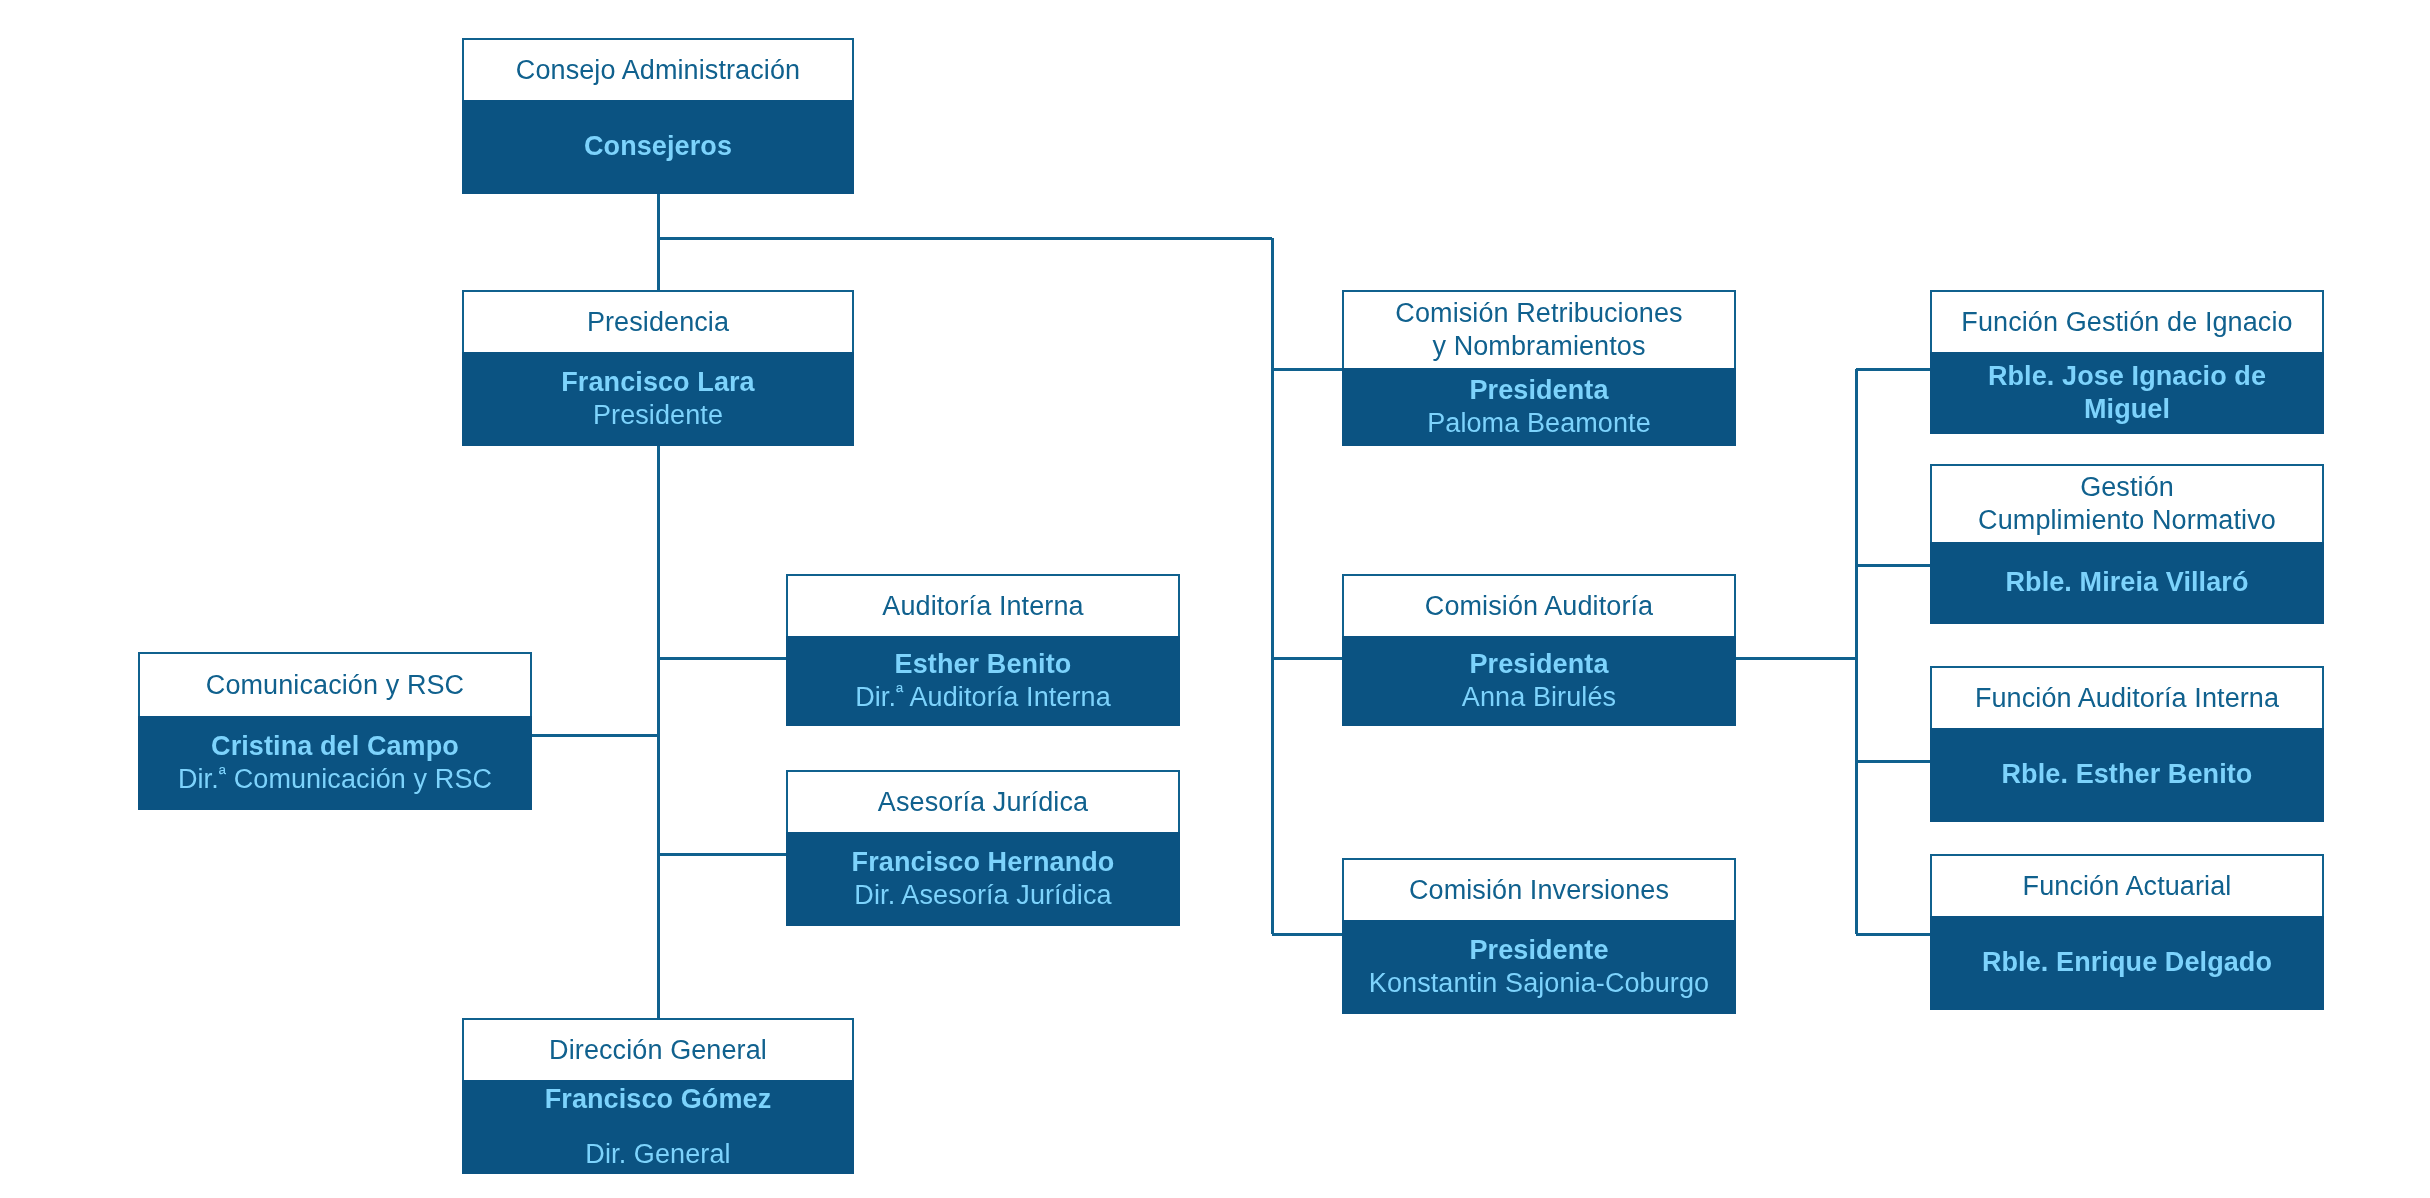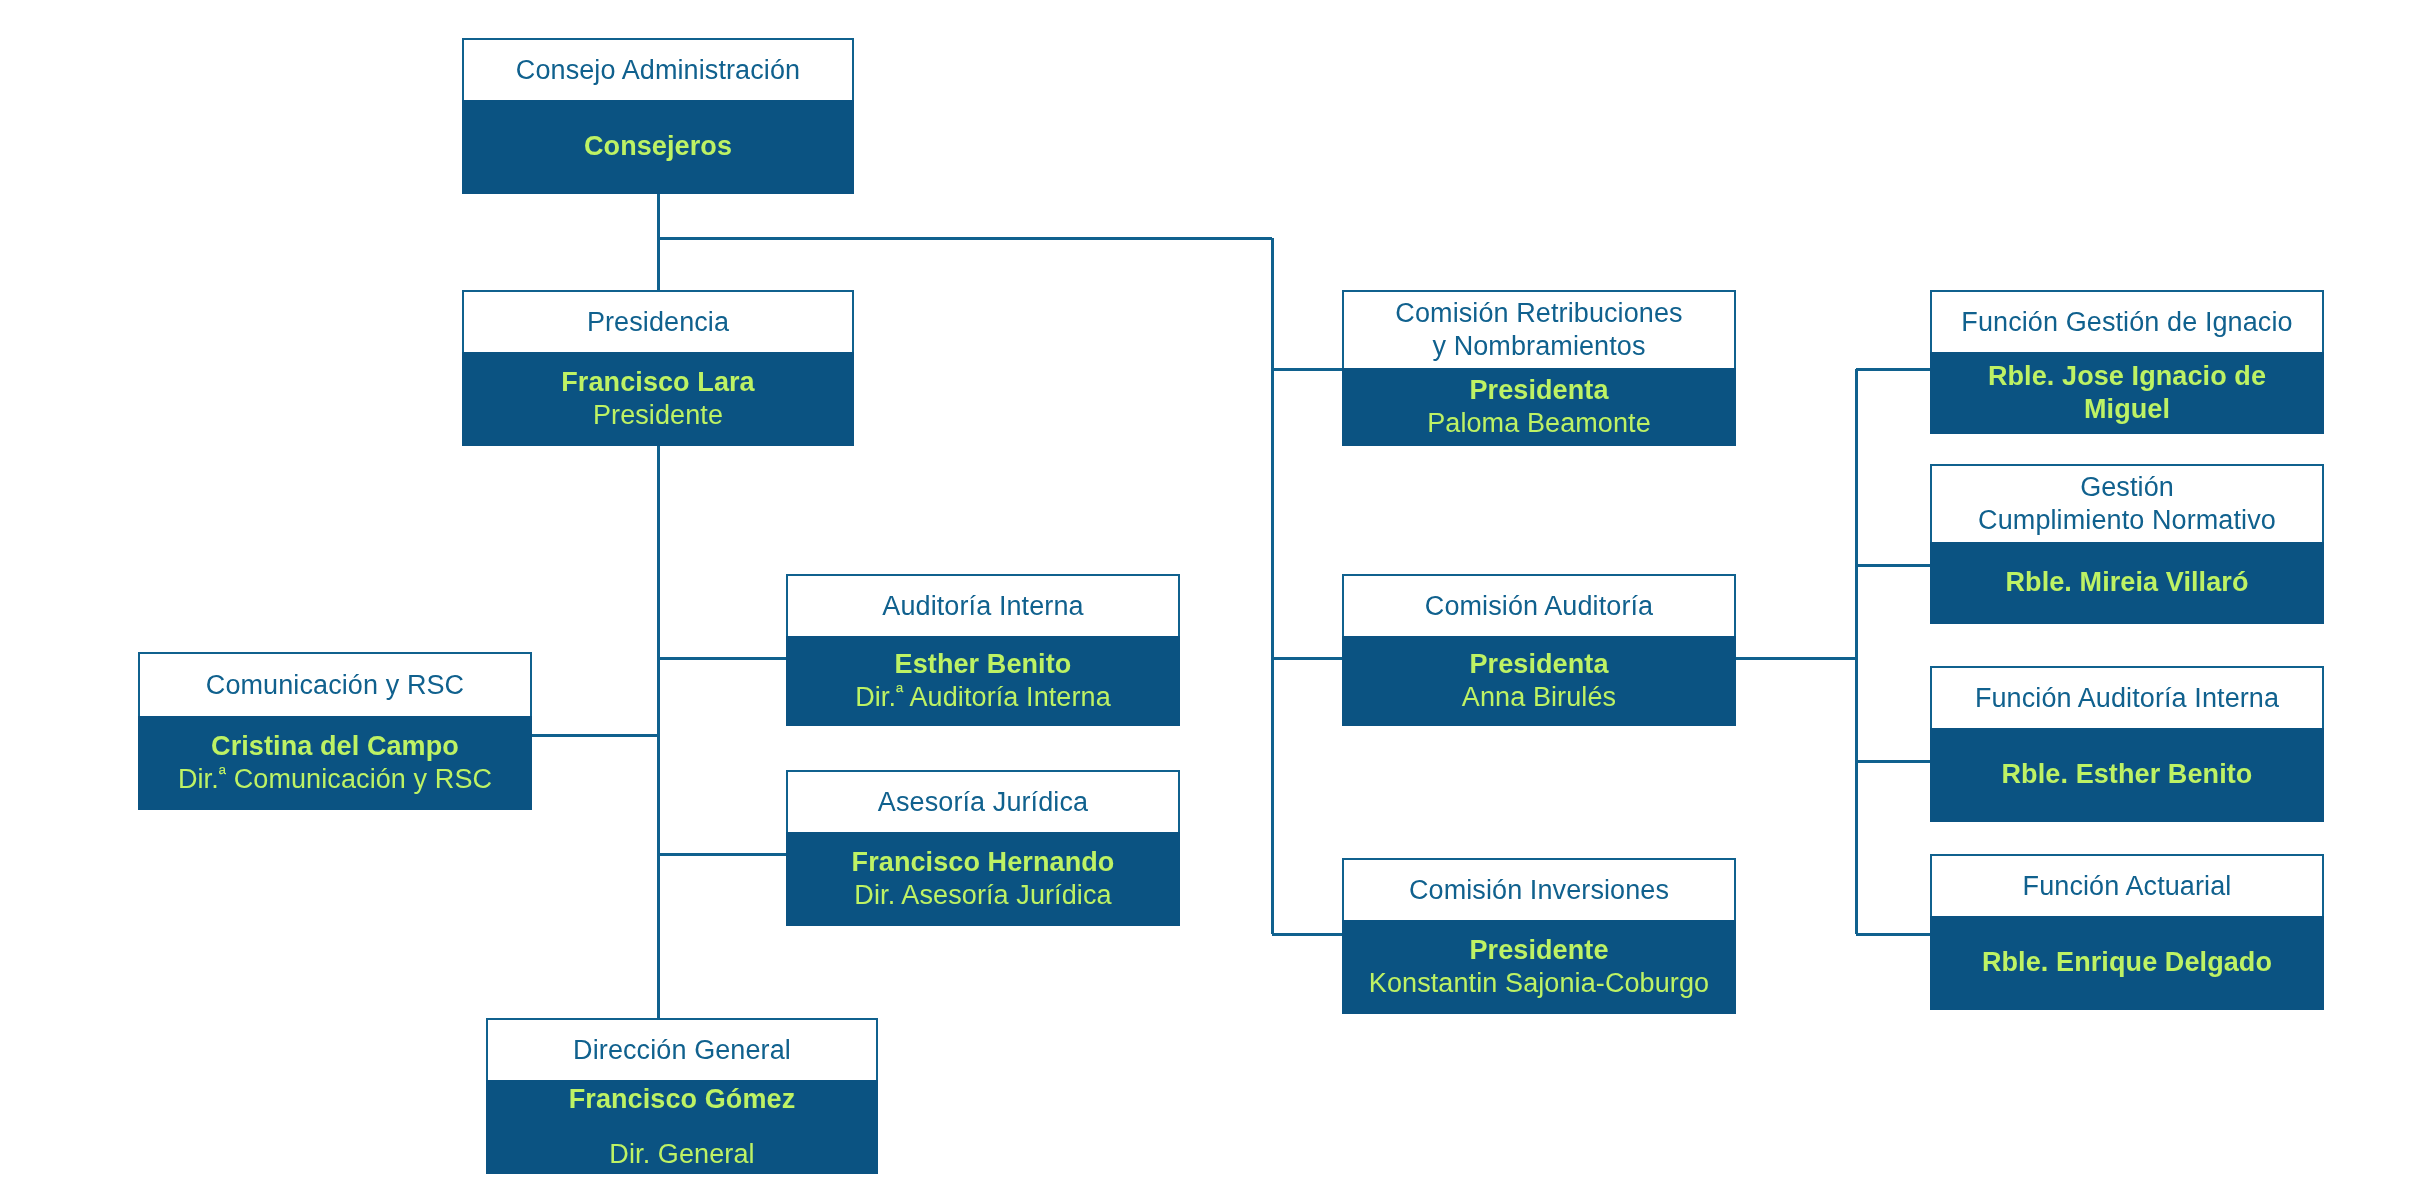--- a/index.html
+++ b/index.html
@@ -46,21 +46,21 @@
     text-align: center;
     font-size: 27px;
     font-weight: 400;
     line-height: 1.22;
     letter-spacing: 0.1px;
     padding: 4px 10px;
   }
   .node-body {
     box-sizing: border-box;
     background: #0b5382;
-    color: #bef264;
+    color: #7dd3fc;
     display: flex;
     flex-direction: column;
     align-items: center;
     justify-content: center;
     text-align: center;
     padding: 4px 18px;
   }
   .body-line1 {
     font-size: 27px;
     font-weight: 700;
@@ -173,21 +173,21 @@
   <div class="node" style="left:786px; top:770px; width:394px; height:156px;">
     <div class="node-head" style="height:62px;">
       <span>Asesoría Jurídica</span>
     </div>
     <div class="node-body" style="height:94px;">
       <span class="body-line1">Francisco Hernando</span>
       <span class="body-line2">Dir. Asesoría Jurídica</span>
     </div>
   </div>
 
-  <div class="node" style="left:462px; top:1018px; width:392px; height:156px;margin-left:24px;">
+  <div class="node" style="left:462px; top:1018px; width:392px; height:156px;">
     <div class="node-head" style="height:62px;">
       <span>Dirección General</span>
     </div>
     <div class="node-body" style="height:94px;gap:22px;">
       <span class="body-line1">Francisco Gómez</span>
       <span class="body-line2">Dir. General</span>
     </div>
   </div>
 
   <div class="node" style="left:1342px; top:290px; width:394px; height:156px;">

